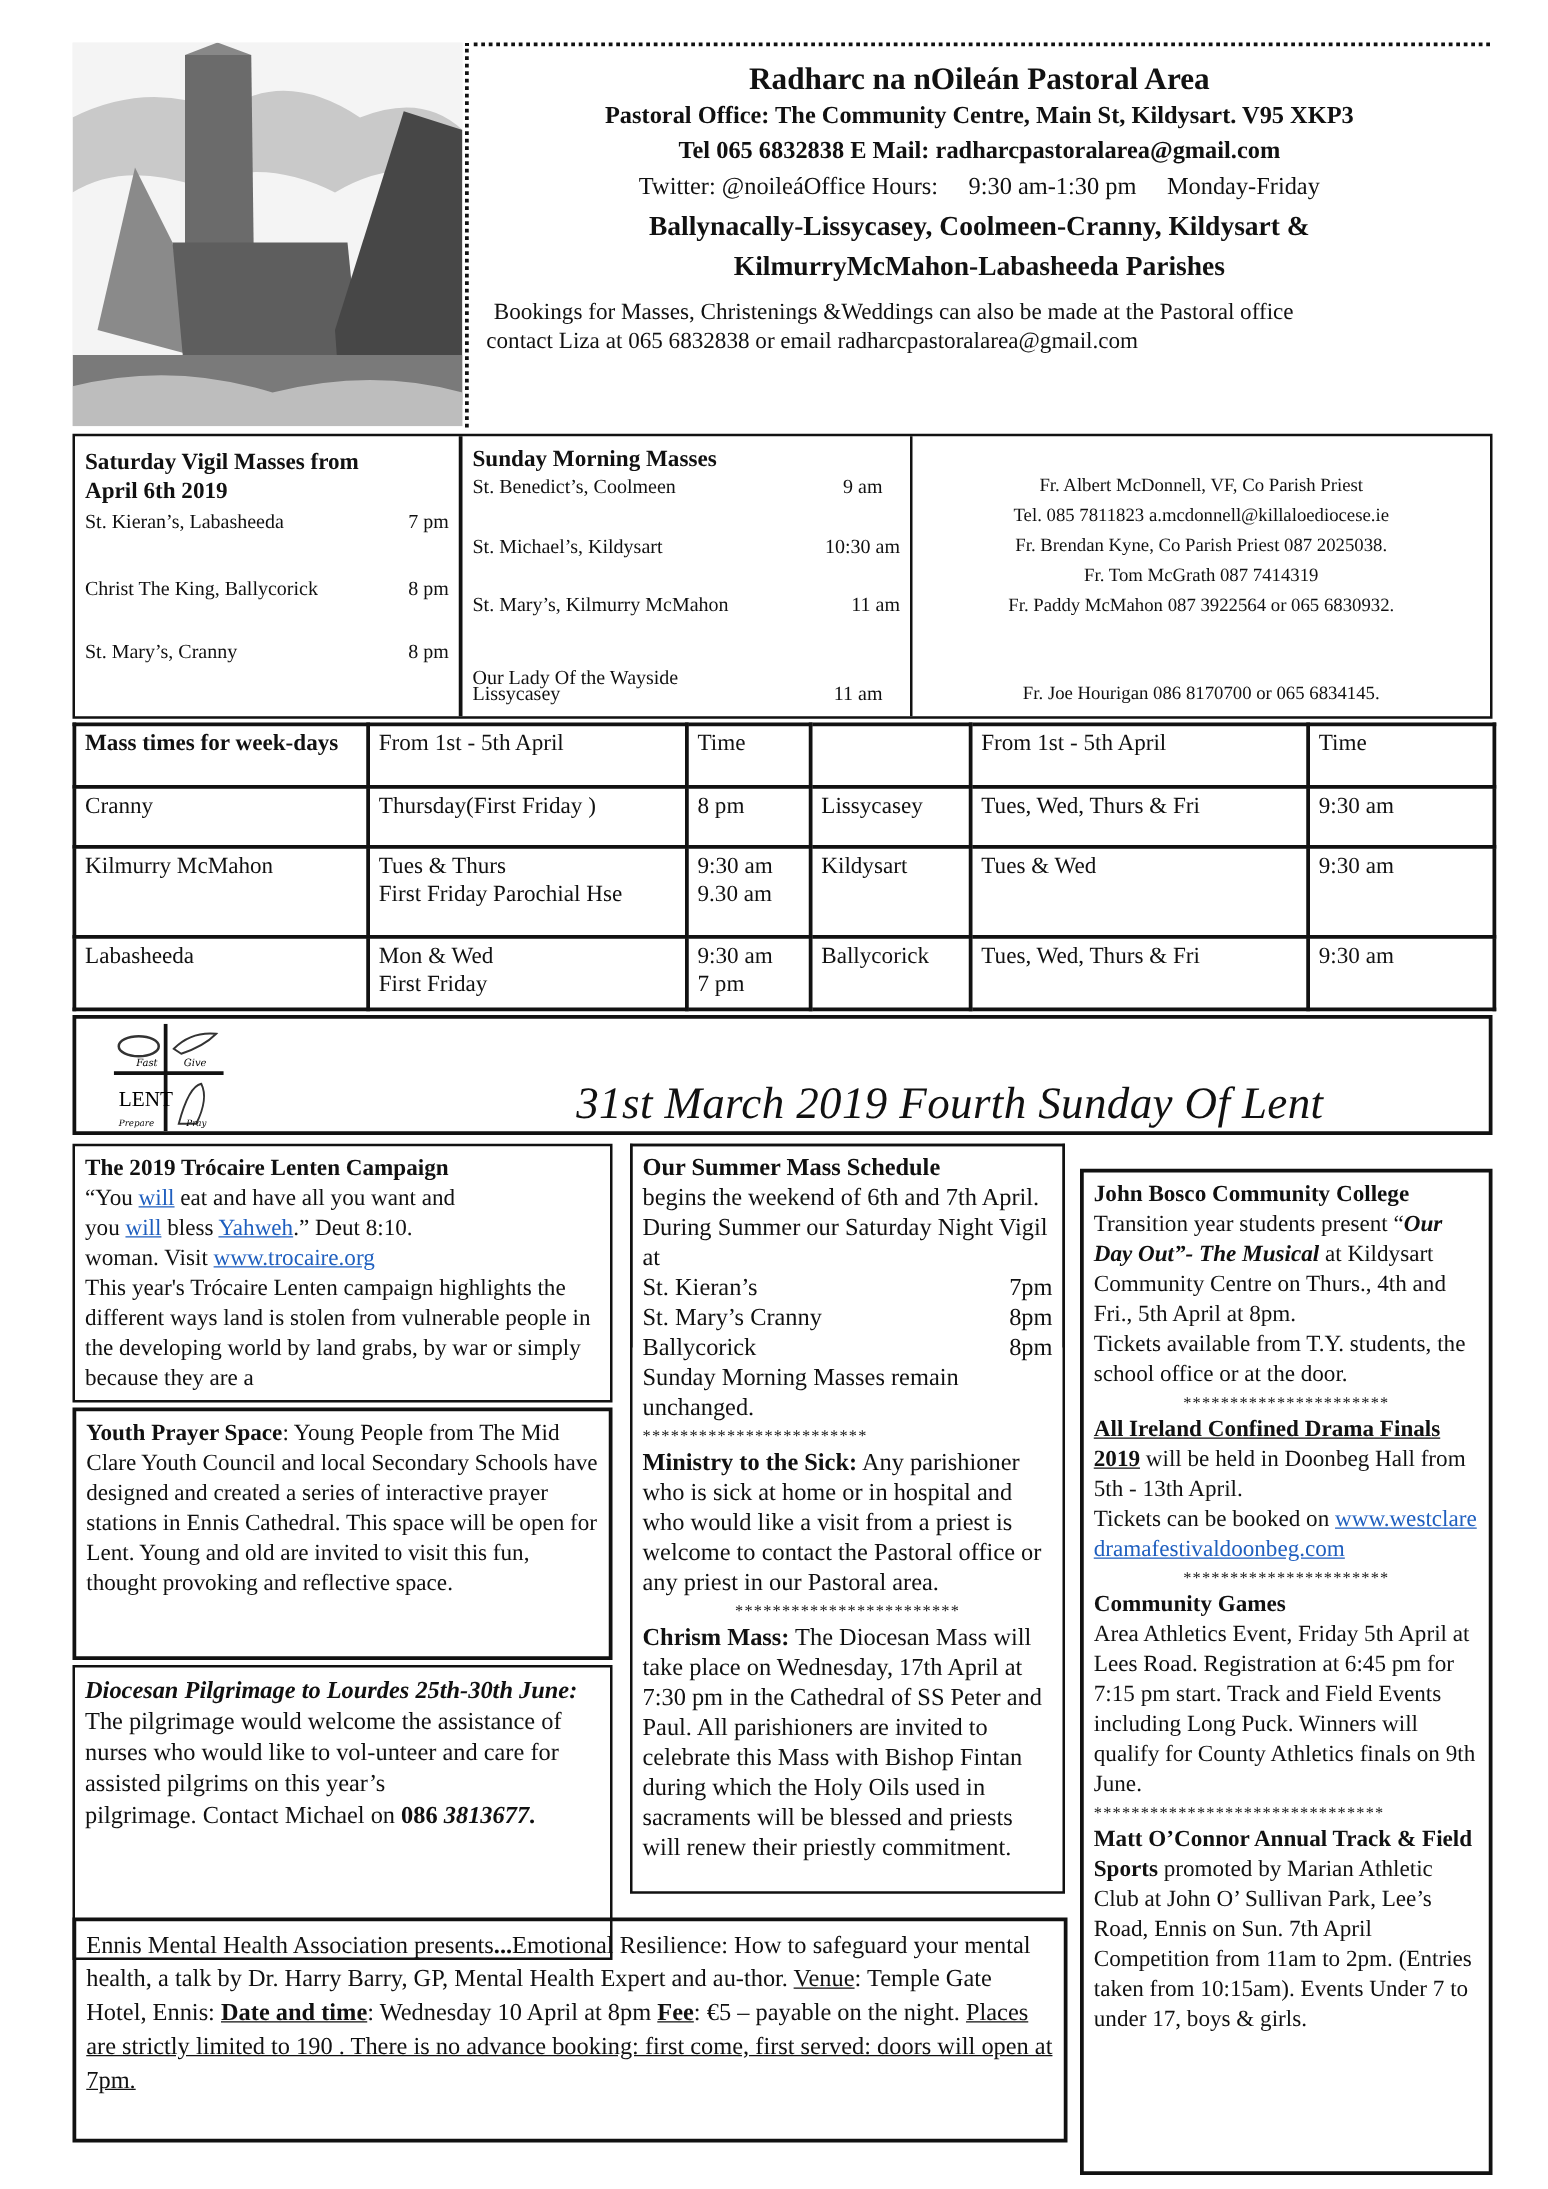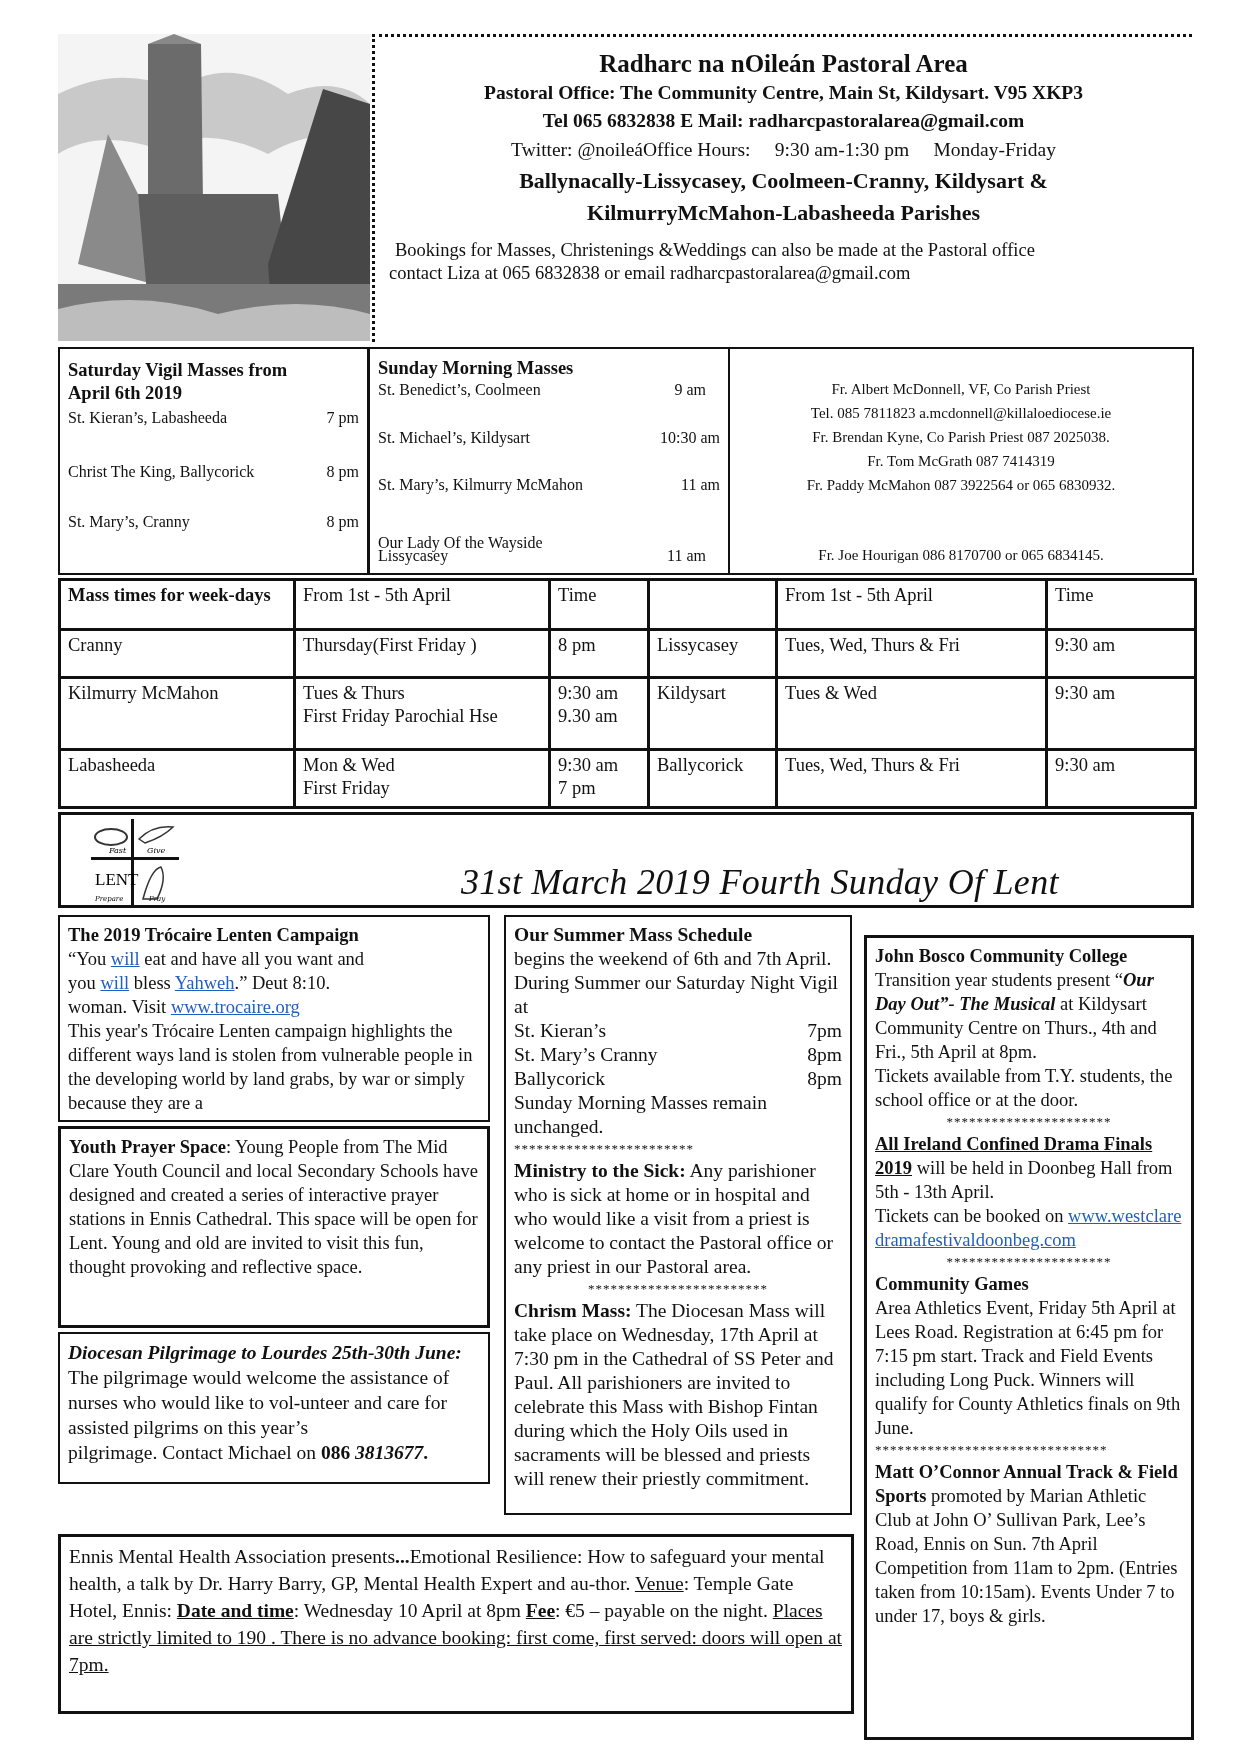--- a/index.html
+++ b/index.html
@@ -208,21 +208,21 @@
   <p><span>“You </span><span class="link">will</span><span> eat and have all you want and</span></p>
   <p><span>you </span><span class="link">will</span><span> bless </span><span class="link">Yahweh</span><span>.” Deut 8:10.</span></p>
   <p><span>woman. Visit </span><a class="link">www.trocaire.org</a></p>
   <p style="width:412px;">This year's Trócaire Lenten campaign highlights the different ways land is stolen from vulnerable people in the developing world by land grabs, by war or simply because they are a</p>
 </div>
 
 <div class="box" style="left:58px; top:1126px; width:432px; height:202px; border-width:3px;">
   <p><span class="b">Youth Prayer Space</span><span>: Young People from The Mid Clare Youth Council and local Secondary Schools have designed and created a series of interactive prayer stations in Ennis Cathedral. This space will be open for Lent. Young and old are invited to visit this fun, thought provoking and reflective space.</span></p>
 </div>
 
-<div class="box" style="left:58px; top:1332px; width:432px; height:152px; line-height:25px; font-size:19.5px;">
+<div class="box" style="left:58px; top:1332px; width:432px; height:236px; line-height:25px; font-size:19.5px;">
   <p><span class="bi">Diocesan Pilgrimage to Lourdes 25th-30th June:</span><span> The pilgrimage would welcome the assistance of nurses who would like to vol-unteer and care for assisted pilgrims on this year’s</span></p>
   <p><span>pilgrimage.  Contact Michael on </span><span class="b">086 </span><span class="bi">3813677</span><span class="b">.</span></p>
 </div>
 
 <div class="box" style="left:504px; top:915px; width:348px; height:163px; border-width:2px 2px 0 2px; font-size:19.5px; line-height:24px;">
   <p class="b">Our Summer Mass Schedule</p>
   <p>begins the weekend of 6th and 7th April.  During  Summer our Saturday Night Vigil at</p>
   <p class="spread">
       <span>St. Kieran’s</span>
       <span>7pm</span>

